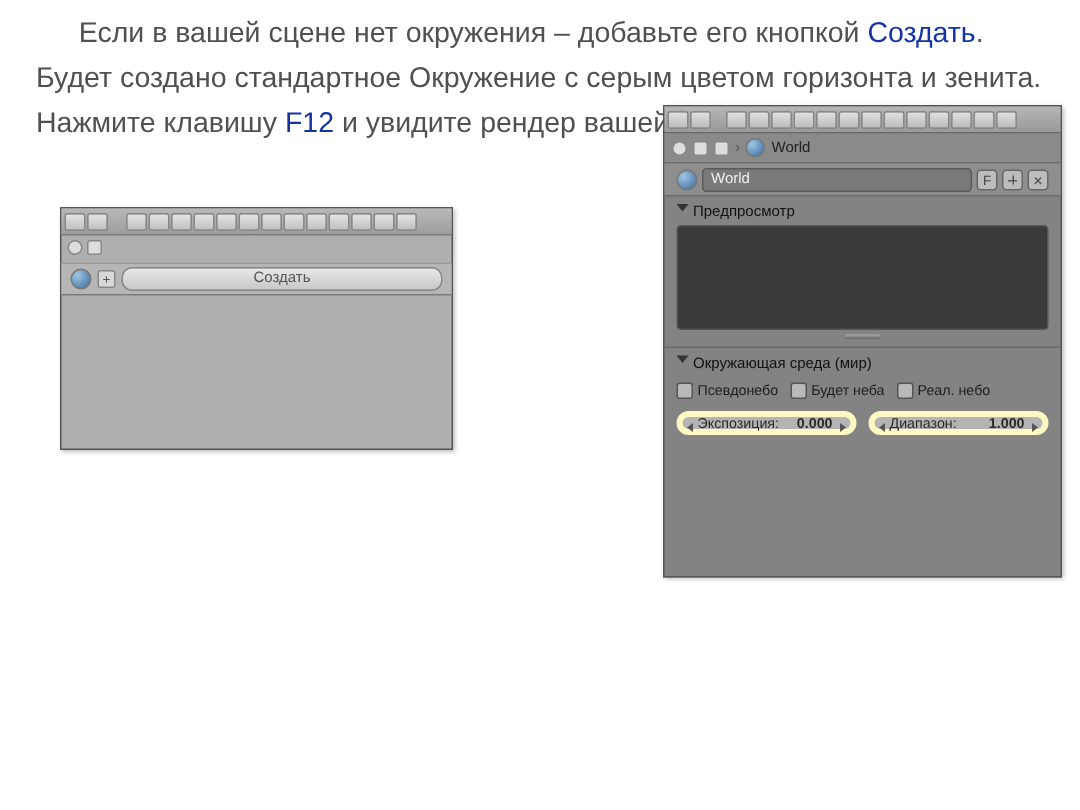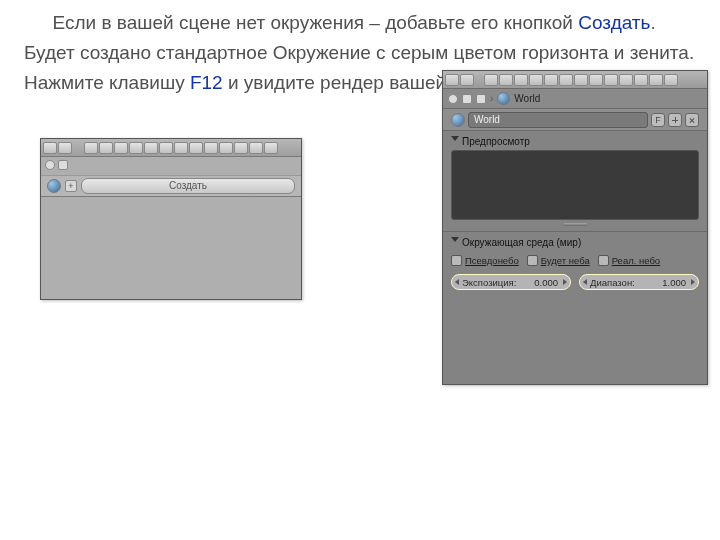--- a/index.html
+++ b/index.html
@@ -125,42 +125,42 @@
   .preview {
     height: 70px; background:#3a3a3a; border:1px solid #555; border-radius:3px;
   }
   .grip { width:24px;height:3px;margin:3px auto 0;background:linear-gradient(#aaa,#666);border-radius:2px; }
   .divider { height:1px;background:#6a6a6a;margin:5px -8px 0; }
 
   .cb-row { display:flex;align-items:center; gap:6px; padding-top:4px; }
   .cb { width:11px;height:11px;border:1px solid #555;background:#b9b9b9;border-radius:2px;flex:none; }
   .cb-label { font-size:9.5px;color:#1e1e1e; white-space:nowrap; }
   .cb-group { display:flex; gap:8px; flex-wrap:nowrap; }
-  .cb-pair { display:flex;gap:3px;text-decoration:underline; }
+  .cb-pair { display:flex;gap:3px; }
 
   .swatch-row { display:flex; gap:6px; padding-top:7px; }
   .swatch-col { flex:1; }
   .sw-label { font-size:9.5px; color:#1e1e1e; margin-bottom:2px; white-space:nowrap; overflow:hidden; text-overflow:ellipsis;}
   .sw-label.dim { color:#5a5a5a; }
   .swatch { height:14px;border:1px solid #555;border-radius:3px; }
 
   .num-row { display:flex; gap:8px; padding-top:8px; }
   .num-field {
-    flex:1;height:16px;background:#b4b4b4;border:1px solid #fef9c3;border-radius:8px;
+    flex:1;height:16px;background:#b4b4b4;border:4px solid #fef9c3;border-radius:8px;
     display:flex;justify-content:space-between;align-items:center;padding:0 6px 0 10px;
     font-size:9.5px;color:#2a2a2a;position:relative;
   }
   .num-field::before,.num-field::after{
     content:"";position:absolute;top:4px;width:0;height:0;
     border-top:3px solid transparent;border-bottom:3px solid transparent;
   }
   .num-field::before{left:3px;border-right:4px solid #555;}
   .num-field::after{right:3px;border-left:4px solid #555;}
   .num-label{ }
-  .num-val{ padding-right:6px; }
+  .num-val{ padding-right:6px;font-weight:bold; }
 </style>
 </head>
 <body>
 
 <div class="slide">
 
   <div class="paragraph">
     <span class="indent"></span><span>Если в вашей сцене нет окружения – добавьте его кнопкой </span><span class="highlight">Создать</span><span>. Будет создано стандартное Окружение с серым цветом горизонта и зенита. Нажмите клавишу </span><span class="highlight">F12</span><span> и увидите рендер вашей сцены.</span>
   </div>
 

